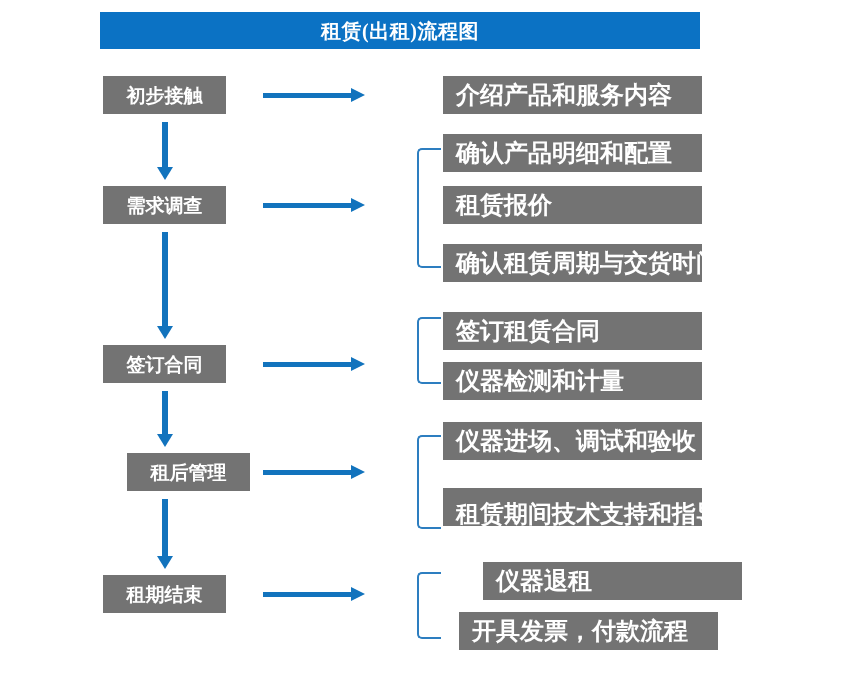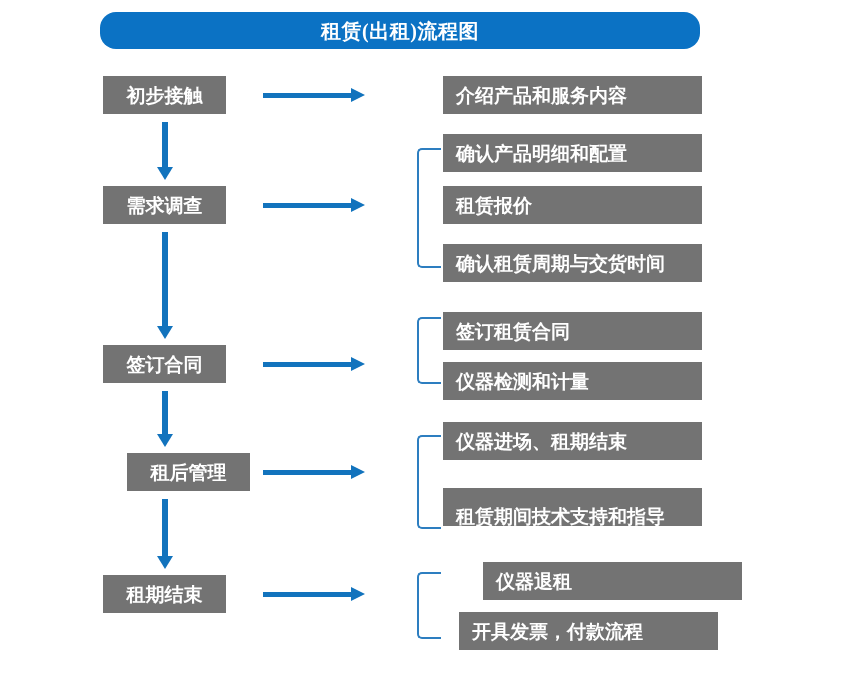--- a/index.html
+++ b/index.html
@@ -25,21 +25,20 @@
   .title-bar {
     position: absolute;
     left: 100px;
     top: 12px;
     width: 600px;
     height: 37px;
     background: #0b72c4;
     display: flex;
     align-items: center;
     justify-content: center;
-    border-radius: 16px;
   }
   .title-bar .title-text {
     color: #ffffff;
     font-size: 20px;
     font-weight: bold;
     letter-spacing: 0.5px;
     line-height: 1;
   }
 
   
@@ -70,21 +69,21 @@
   }
 
   
   .detail-box {
     left: 443px;
     width: 259px;
     height: 38px;
     padding-left: 13px;
   }
   .detail-box .box-label {
-    font-size: 19px;
+    font-size: 24px;
   }
 
   
   .h-arrow {
     position: absolute;
     height: 14px;
     width: 102px;
     left: 263px;
   }
   .h-arrow .shaft {
@@ -223,21 +222,21 @@
   <div class="box detail-box" style="top:244px;">
     <span class="box-label">确认租赁周期与交货时间</span>
   </div>
   <div class="box detail-box" style="top:312px;">
     <span class="box-label">签订租赁合同</span>
   </div>
   <div class="box detail-box" style="top:362px;">
     <span class="box-label">仪器检测和计量</span>
   </div>
   <div class="box detail-box" style="top:422px;">
-    <span class="box-label">仪器进场、租期结束</span>
+    <span class="box-label">仪器进场、调试和验收</span>
   </div>
   <div class="box detail-box" style="top:488px;align-items:flex-end;">
     <span class="box-label">租赁期间技术支持和指导</span>
   </div>
   <div class="box detail-box" style="top:562px;margin-left:40px;">
     <span class="box-label">仪器退租</span>
   </div>
   <div class="box detail-box" style="top:612px;margin-left:16px;">
     <span class="box-label">开具发票，付款流程</span>
   </div>

